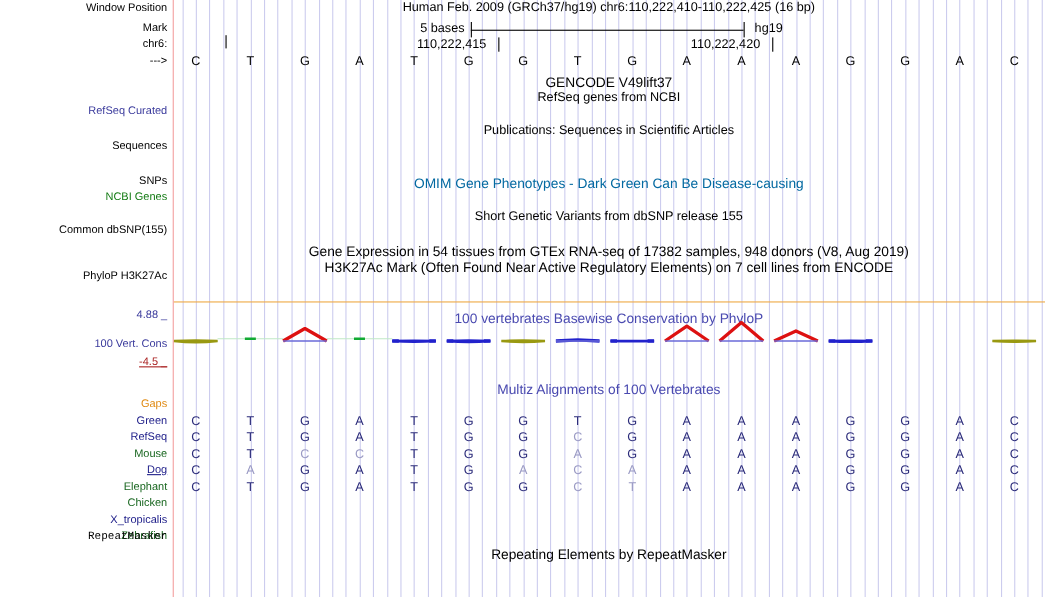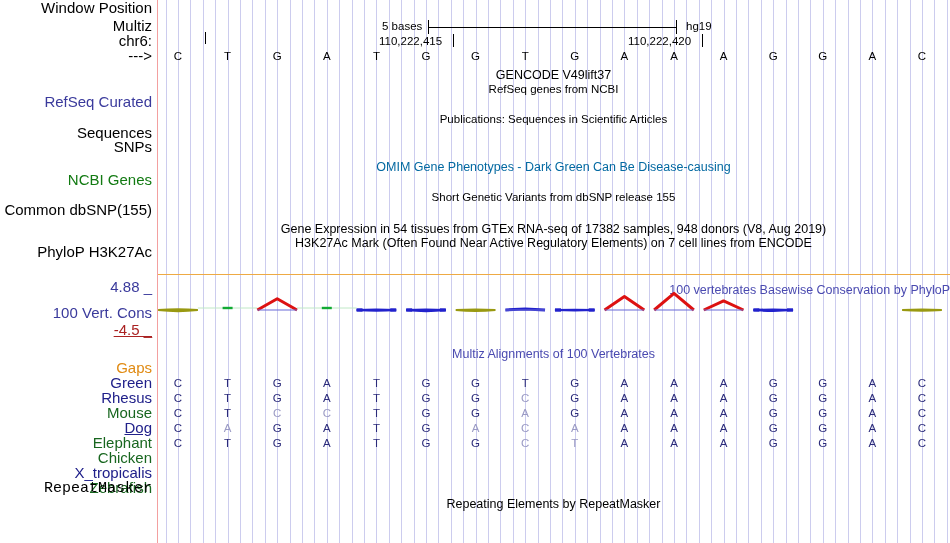--- a/index.html
+++ b/index.html
@@ -10,21 +10,21 @@
   #browser{position:absolute;left:0;top:0;width:950px;height:543px;}
 
   
   #gridlayer{position:absolute;left:157px;top:0;width:793px;height:543px;overflow:hidden;}
   .gline{position:absolute;top:0;width:1px;height:543px;background:#ccccee;}
   #leftborder{position:absolute;left:157px;top:0;width:1px;height:543px;background:#f3a0a0;}
   #orangerule{position:absolute;left:158px;top:274px;width:792px;height:1px;background:#eeaa44;}
 
   
   .lbl{position:absolute;right:798px;white-space:nowrap;
-       font-size:15px;color:#000000;line-height:11px;}
+       font-size:10px;color:#000000;line-height:11px;}
   .lbl.blue{color:#3a3a9c;}
   .lbl.green{color:#127a12;}
   .lbl.darkgreen{color:#18661f;}
   .lbl.orange{color:#e08a12;}
   .lbl.navy{color:#20208a;}
   .lbl.red{color:#aa2222;}
 
   
   .ctr{position:absolute;left:157px;width:793px;text-align:center;
        white-space:nowrap;font-size:11.5px;color:#000000;}
@@ -124,23 +124,24 @@
       <div class="gline" style="left:727.8px"></div>
       <div class="gline" style="left:740.2px"></div>
       <div class="gline" style="left:752.6px"></div>
       <div class="gline" style="left:765.0px"></div>
       <div class="gline" style="left:777.4px"></div>
       <div class="gline" style="left:789.8px"></div>
     </div>
   <div id="leftborder"></div>
   <div id="orangerule"></div>
 
+  <div id="poshdr">Human Feb. 2009 (GRCh37/hg19)   chr6:110,222,410-110,222,425 (16 bp)</div>
 
   <div class="lbl" style="top:2px;">Window Position</div>
-  <div class="lbl" style="top:20px;">Multiz</div>
+  <div class="lbl" style="top:20px;">Mark</div>
   <div class="lbl" style="top:35px;">chr6:</div>
   <div class="lbl" style="top:50px;">---&gt;</div>
 
   <div id="scalelabel">5 bases</div>
   <div id="scalebar"></div>
   <div id="scaletickL"></div>
   <div id="scaletickR"></div>
   <div id="hg19label">hg19</div>
 
   <div id="chrtick"></div>
@@ -164,48 +165,48 @@
       <span class="base b-black" style="left:723.6px">A</span>
       <span class="base b-black" style="left:773.2px">G</span>
       <span class="base b-black" style="left:822.8px">G</span>
       <span class="base b-black" style="left:872.4px">A</span>
       <span class="base b-black" style="left:922.0px">C</span>
     </div>
 
   <div id="sidebar">
       <div class="lbl blue" style="top: 96px;">RefSeq Curated</div>
       <div class="lbl " style="top: 127px;">Sequences</div>
-      <div class="lbl " style="top: 141px;">SNPs</div>
+      <div class="lbl " style="top: 159px;">SNPs</div>
       <div class="lbl green" style="top: 174px;">NCBI Genes</div>
       <div class="lbl " style="top: 204px;">Common dbSNP(155)</div>
       <div class="lbl " style="top: 246px;">PhyloP H3K27Ac</div>
       <div class="lbl blue" style="top: 281px;">4.88 _</div>
       <div class="lbl blue" style="top: 307px;">100 Vert. Cons</div>
       <div class="lbl red" style="top: 324px; text-decoration: underline;">-4.5 _</div>
       <div class="lbl orange" style="top: 362px;">Gaps</div>
       <div class="lbl navy" style="top: 377px;">Green</div>
-      <div class="lbl navy" style="top: 392px;">Rhesus</div>
+      <div class="lbl navy" style="top: 392px;">RefSeq</div>
       <div class="lbl darkgreen" style="top: 407px;">Mouse</div>
       <div class="lbl navy" style="top: 422px; text-decoration: underline;">Dog</div>
       <div class="lbl darkgreen" style="top: 437px;">Elephant</div>
       <div class="lbl darkgreen" style="top: 452px;">Chicken</div>
       <div class="lbl navy" style="top: 467px;">X_tropicalis</div>
       <div class="lbl darkgreen" style="top: 482px;">Zebrafish</div>
       <div class="lbl " style="top: 483px; font-family: Liberation Mono, monospace;">RepeatMasker</div>
     </div>
 
   <div id="descs">
       <div class="ctr  big" style="top: 68px;">GENCODE V49lift37</div>
       <div class="ctr " style="top: 83px;">RefSeq genes from NCBI</div>
       <div class="ctr " style="top: 113px;">Publications: Sequences in Scientific Articles</div>
       <div class="ctr green big" style="top: 160px;">OMIM Gene Phenotypes - Dark Green Can Be Disease-causing</div>
       <div class="ctr " style="top: 191px;">Short Genetic Variants from dbSNP release 155</div>
       <div class="ctr  big" style="top: 222px;">Gene Expression in 54 tissues from GTEx RNA-seq of 17382 samples, 948 donors (V8, Aug 2019)</div>
       <div class="ctr  big" style="top: 236px;">H3K27Ac Mark (Often Found Near Active Regulatory Elements) on 7 cell lines from ENCODE</div>
-      <div class="ctr blue big" style="top: 283px; text-align: right;">100 vertebrates Basewise Conservation by PhyloP</div>
+      <div class="ctr blue big" style="top: 283px;">100 vertebrates Basewise Conservation by PhyloP</div>
       <div class="ctr blue big" style="top: 347px;">Multiz Alignments of 100 Vertebrates</div>
       <div class="ctr  big" style="top: 497px;">Repeating Elements by RepeatMasker</div>
     </div>
 
   <div id="conswrap">
     <svg id="conssvg" width="793" height="52">
         <path d="M 1.1599999999999966 27 Q 21 25.944 40.84 27 Q 21 29.244 1.1599999999999966 27 Z" fill="none" stroke="#999911" stroke-width="2.2"></path>
         <line x1="40.75999999999999" y1="25" x2="100.44" y2="25" stroke="#bfe8c6" stroke-width="1"></line>
         <line x1="65.6" y1="25" x2="75.6" y2="25" stroke="#11aa33" stroke-width="2.4"></line>
         <polyline points="100.35999999999999,27 120.19999999999999,15.688524590163935 140.04,27" fill="none" stroke="#dd1111" stroke-width="3" stroke-linejoin="round"></polyline>

